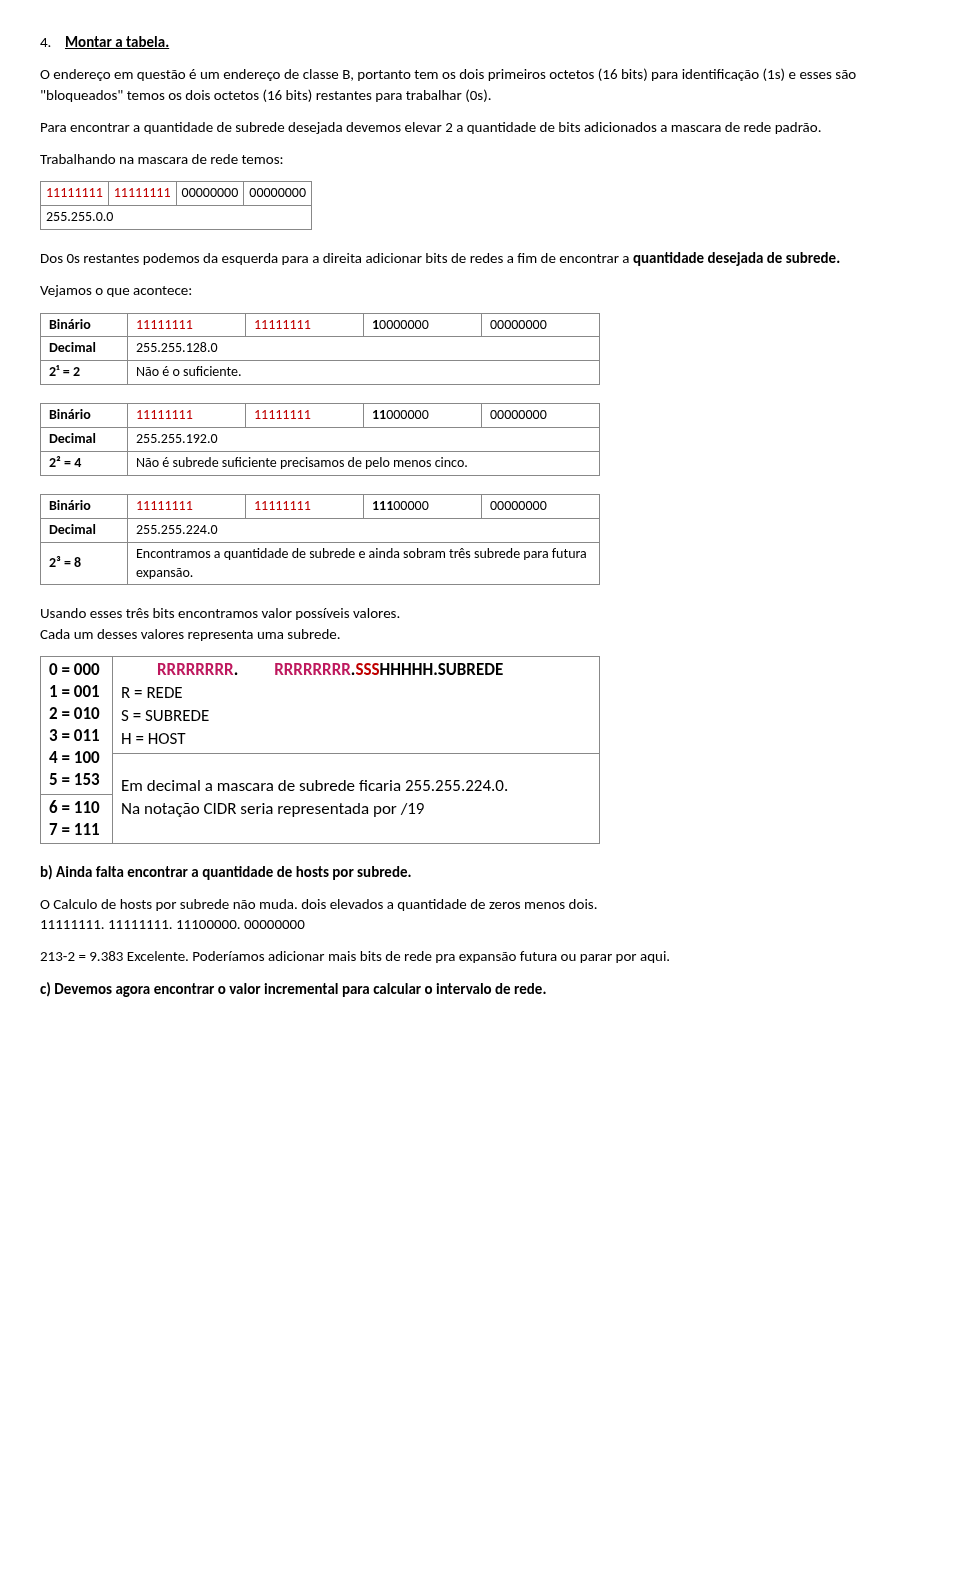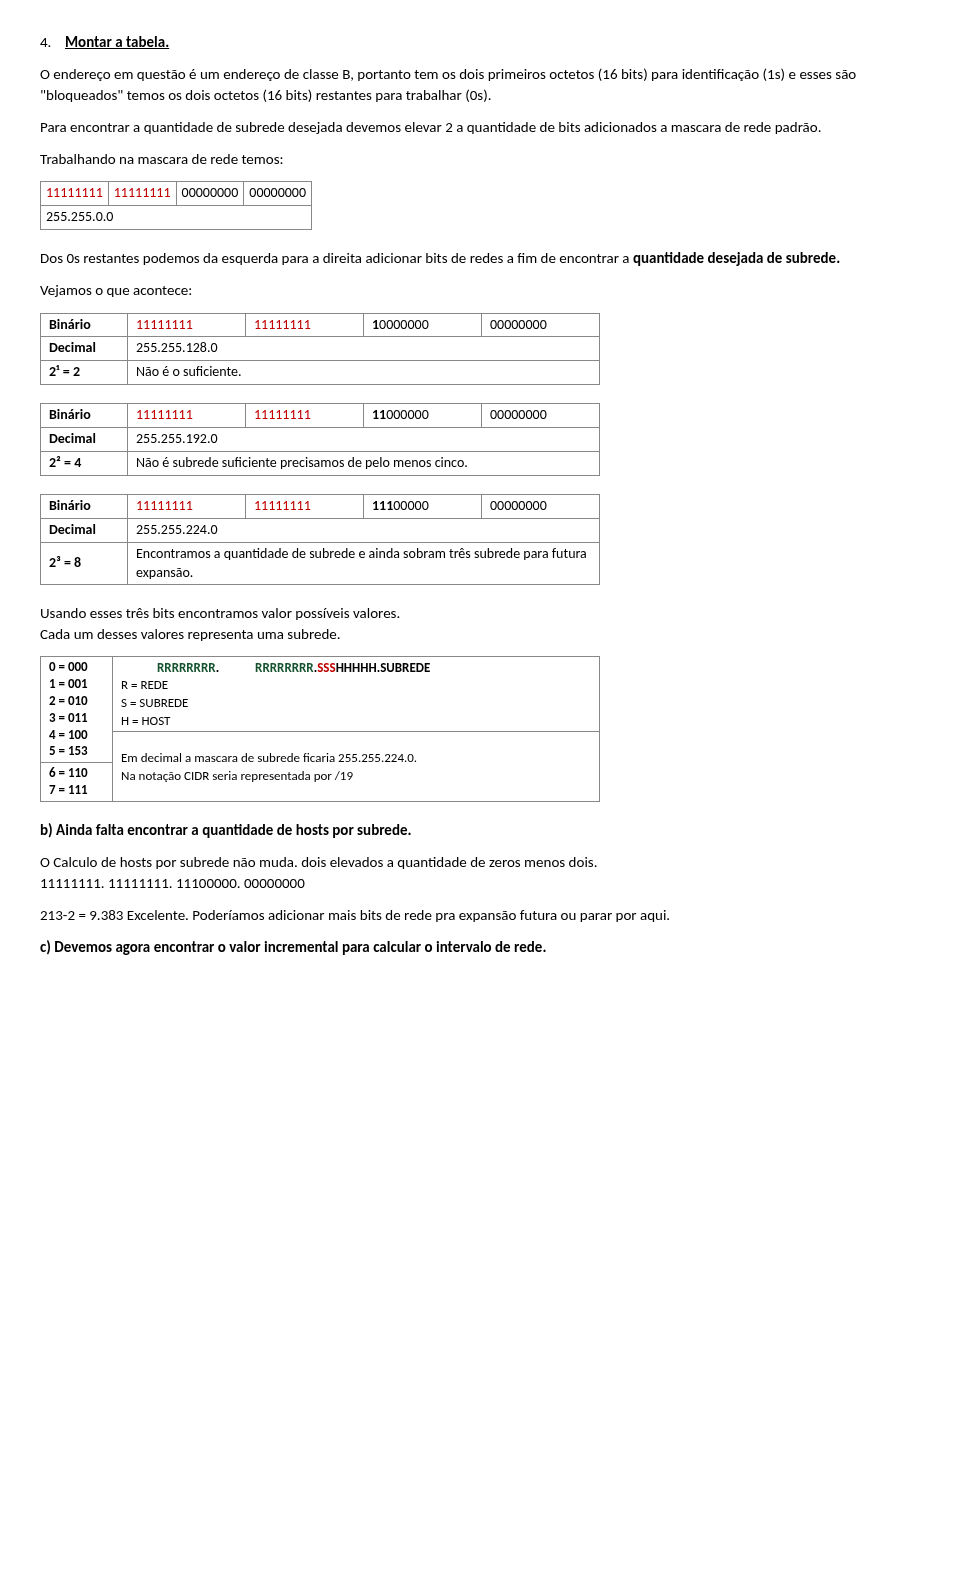--- a/index.html
+++ b/index.html
@@ -18,21 +18,21 @@
     border-collapse: collapse;
     margin: 8px 0 18px 0;
     font-size: 14px;
   }
   td, th {
     border: 1px solid #888;
     padding: 2px 8px;
     vertical-align: middle;
   }
   .red { color: #c00000; }
-  .blue { color: #14532d; padding-left: 36px; }
+  .blue { color: #be185d; padding-left: 36px; }
   .center { text-align: left; margin-left: 23px; }
   .underline { text-decoration: underline; }
   .w-small td { padding: 2px 5px; }
   .wide { width: 560px; }
 </style>
 </head>
 <body>
 
 <p>
   <span>4.</span>
@@ -122,21 +122,21 @@
     <td colspan="4" class="center">Encontramos a quantidade de subrede e ainda sobram três subrede para futura expansão.</td>
   </tr>
 </tbody>
   </table>
 
 <p>
   <span>Usando esses três bits encontramos valor possíveis valores.</span><br>
   <span>Cada um desses valores representa uma subrede.</span>
 </p>
 
-<table class="wide" style="font-size:13px;">
+<table class="wide" style="font-size:17px;">
   <tbody>
       <tr>
     <td rowspan="2" style="width:55px; line-height:1.3;">
       <span class="bold">0 = 000</span><br>
       <span class="bold">1 = 001</span><br>
       <span class="bold">2 = 010</span><br>
       <span class="bold">3 = 011</span><br>
       <span class="bold">4 = 100</span><br>
       <span class="bold">5 = 153</span>
     </td>

